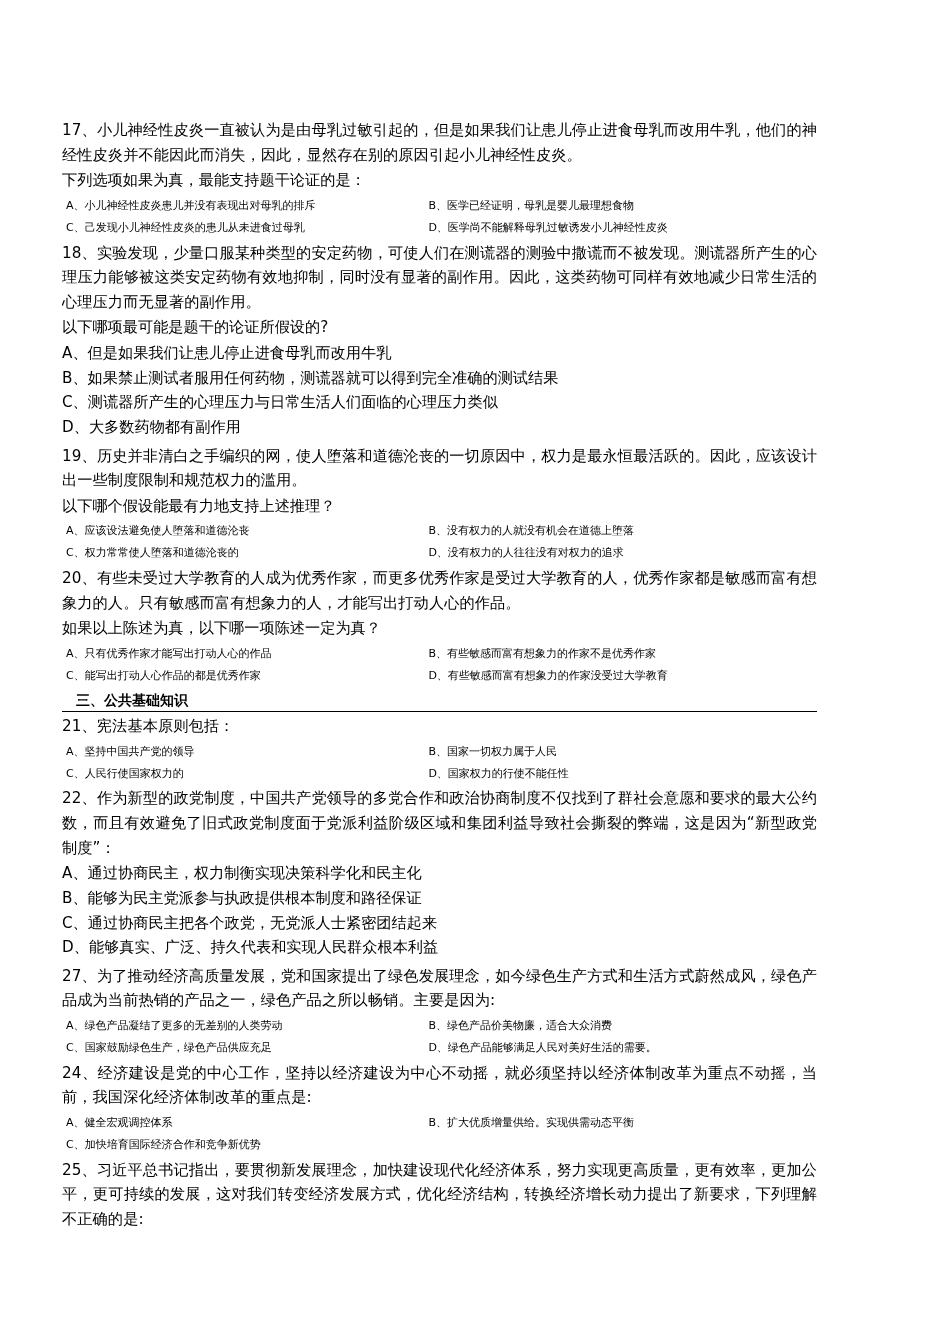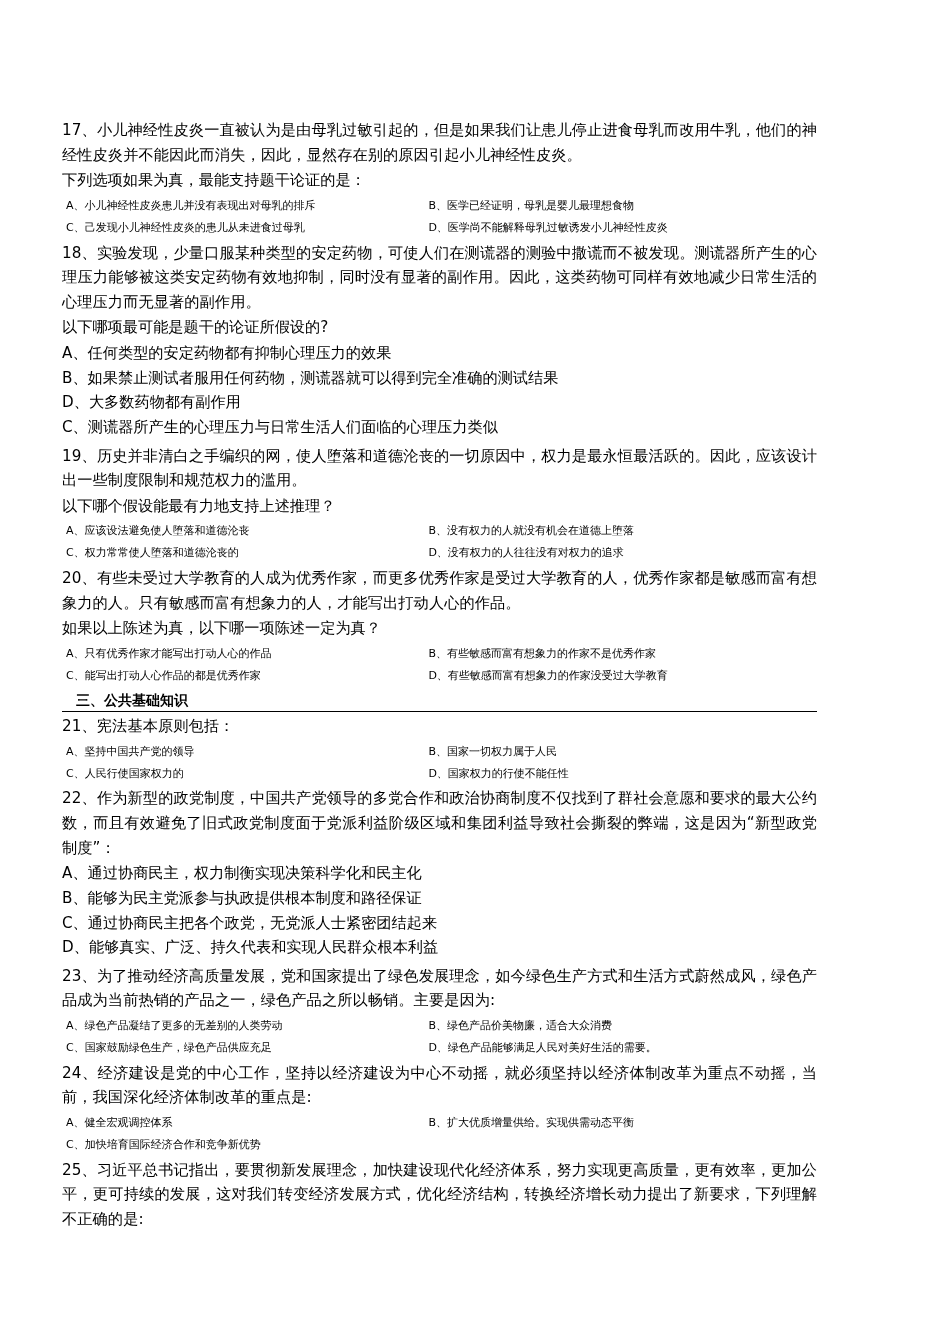--- a/index.html
+++ b/index.html
@@ -100,24 +100,24 @@
         <span class="oa">C、己发现小儿神经性皮炎的患儿从未进食过母乳</span>
         <span class="ob">D、医学尚不能解释母乳过敏诱发小儿神经性皮炎</span>
       </div>
     </div>
   </div>
 
   <div class="q blk">
     <div class="ptext stem">18、实验发现，少量口服某种类型的安定药物，可使人们在测谎器的测验中撒谎而不被发现。测谎器所产生的心理压力能够被这类安定药物有效地抑制，同时没有显著的副作用。因此，这类药物可同样有效地减少日常生活的心理压力而无显著的副作用。</div>
     <div class="prompt">以下哪项最可能是题干的论证所假设的?</div>
     <div class="opts2">
-      <div class="optfull">A、任何类型的安定药物都有抑制心理压力的效果</div>
+      <div class="optfull">A、但是如果我们让患儿停止进食母乳而改用牛乳</div>
       <div class="optfull">B、如果禁止测试者服用任何药物，测谎器就可以得到完全准确的测试结果</div>
+      <div class="optfull">C、测谎器所产生的心理压力与日常生活人们面临的心理压力类似</div>
       <div class="optfull">D、大多数药物都有副作用</div>
-      <div class="optfull">C、测谎器所产生的心理压力与日常生活人们面临的心理压力类似</div>
     </div>
   </div>
 
   <div class="q blk">
     <div class="ptext stem">19、历史并非清白之手编织的网，使人堕落和道德沦丧的一切原因中，权力是最永恒最活跃的。因此，应该设计出一些制度限制和规范权力的滥用。</div>
     <div class="prompt">以下哪个假设能最有力地支持上述推理？</div>
     <div class="opts2">
       <div class="optrow">
         <span class="oa">A、应该设法避免使人堕落和道德沦丧</span>
         <span class="ob">B、没有权力的人就没有机会在道德上堕落</span>
@@ -164,21 +164,21 @@
     <div class="ptext stem">22、作为新型的政党制度，中国共产党领导的多党合作和政治协商制度不仅找到了群社会意愿和要求的最大公约数，而且有效避免了旧式政党制度面于党派利益阶级区域和集团利益导致社会撕裂的弊端，这是因为“新型政党制度”：</div>
     <div class="opts2">
       <div class="optfull">A、通过协商民主，权力制衡实现决策科学化和民主化</div>
       <div class="optfull">B、能够为民主党派参与执政提供根本制度和路径保证</div>
       <div class="optfull">C、通过协商民主把各个政党，无党派人士紧密团结起来</div>
       <div class="optfull">D、能够真实、广泛、持久代表和实现人民群众根本利益</div>
     </div>
   </div>
 
   <div class="q blk">
-    <div class="ptext stem">23、为了推动经济高质量发展，党和国家提出了绿色发展理念，如今绿色生产方式和生活方式蔚然成风，绿色产品成为当前热销的产品之一，绿色产品之所以畅销。主要是因为:</div>
+    <div class="ptext stem">27、为了推动经济高质量发展，党和国家提出了绿色发展理念，如今绿色生产方式和生活方式蔚然成风，绿色产品成为当前热销的产品之一，绿色产品之所以畅销。主要是因为:</div>
     <div class="opts2">
       <div class="optrow">
         <span class="oa">A、绿色产品凝结了更多的无差别的人类劳动</span>
         <span class="ob">B、绿色产品价美物廉，适合大众消费</span>
       </div>
       <div class="optrow">
         <span class="oa">C、国家鼓励绿色生产，绿色产品供应充足</span>
         <span class="ob">D、绿色产品能够满足人民对美好生活的需要。</span>
       </div>
     </div>

